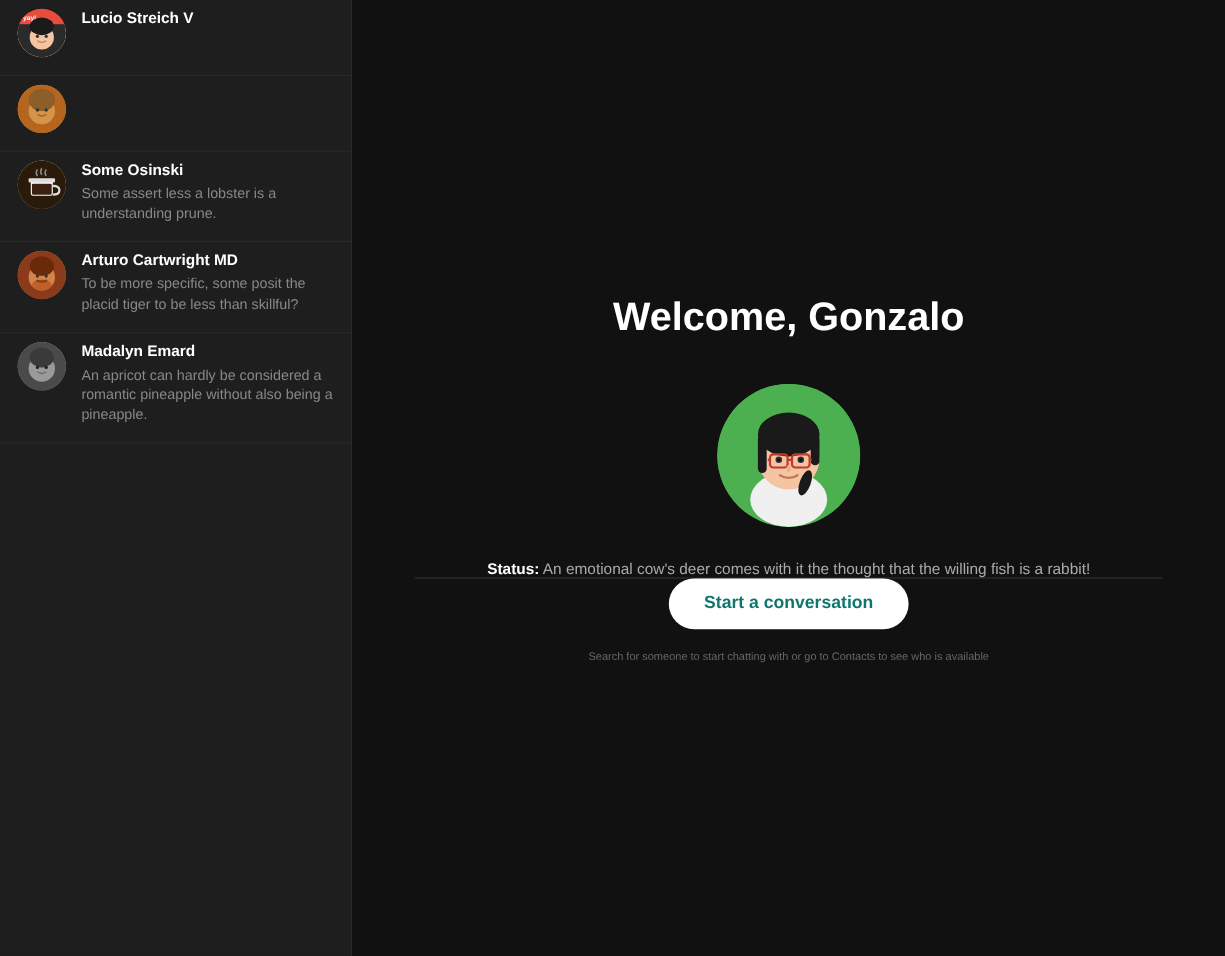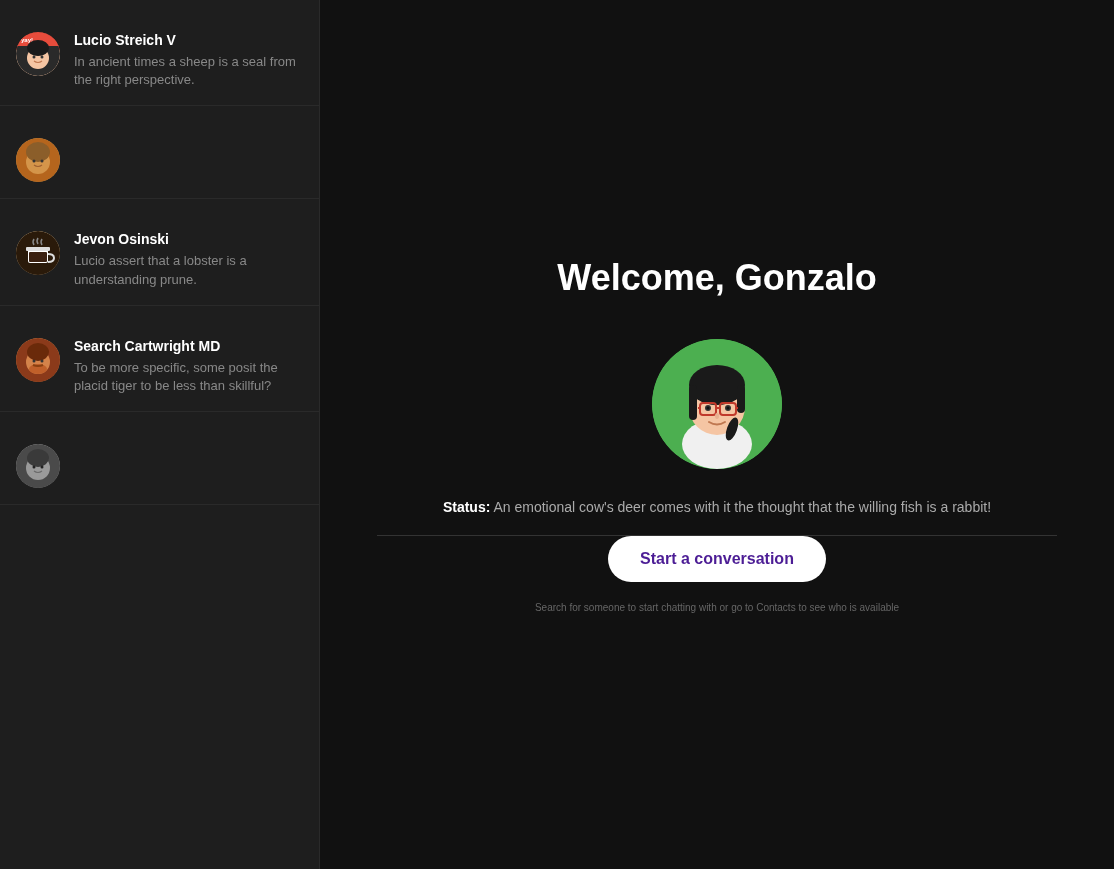--- a/index.html
+++ b/index.html
@@ -22,21 +22,21 @@
       overflow-y: auto;
       overflow-x: hidden;
     }
     .sidebar::-webkit-scrollbar { width: 4px; }
     .sidebar::-webkit-scrollbar-track { background: #1e1e1e; }
     .sidebar::-webkit-scrollbar-thumb { background: #444; border-radius: 2px; }
 
     .conversation-item {
       display: flex;
       align-items: flex-start;
-      padding: 32px 16px 16px 16px;
+      padding: 8px 16px 16px 16px;
       border-bottom: 1px solid #2a2a2a;
       cursor: pointer;
       transition: background 0.15s;
     }
 
     .conv-content { flex: 1; min-width: 0; }
     .conv-name {
       font-size: 14px;
       font-weight: 600;
       color: #ffffff;
@@ -77,29 +77,28 @@
       margin-bottom: 30px;
       overflow: hidden;
       position: relative;
     }
 
     .status-text {
       font-size: 14px;
       color: #aaa;
       text-align: center;
       max-width: 680px;
-      padding-bottom: 20px;
       border-bottom: 1px solid #333;
       width: 680px;
     }
     .status-text strong { color: #ffffff; }
 
     .start-btn {
       background: #ffffff;
-      color: #4c1d95;
+      color: #0f766e;
       border: none;
       border-radius: 50px;
       padding: 14px 32px;
       font-size: 16px;
       font-weight: 600;
       cursor: pointer;
       margin-bottom: 20px;
       transition: background 0.15s, transform 0.1s;
     }
 
@@ -167,21 +166,20 @@
         <ellipse cx="22" cy="16" rx="11" ry="8" fill="#1a1a1a"></ellipse>
 
         <circle cx="18" cy="25" r="1.5" fill="#333"></circle>
         <circle cx="26" cy="25" r="1.5" fill="#333"></circle>
 
         <path d="M18 29 Q22 32 26 29" stroke="#c07850" stroke-width="1.2" fill="none"></path>
       </svg>
     </div>
     <div class="conv-content">
       <div class="conv-name">Lucio Streich V</div>
-      <div class="conv-preview">In ancient times a sheep is a seal from the right perspective.</div>
     </div>
   </div>
 
   <div class="conversation-item">
     <div class="av-circle av-terrence">
       <svg width="44" height="44" viewBox="0 0 44 44" xmlns="http://www.w3.org/2000/svg">
         <circle cx="22" cy="22" r="22" fill="#b5651d"></circle>
         <circle cx="22" cy="24" r="12" fill="#d4954a"></circle>
         <ellipse cx="22" cy="14" rx="12" ry="10" fill="#8b5e2a"></ellipse>
         <circle cx="18" cy="23" r="1.5" fill="#333"></circle>
@@ -201,57 +199,61 @@
         <path d="M32 23 Q38 23 38 27 Q38 31 32 31" stroke="#ddd" stroke-width="2" fill="none"></path>
 
         <rect x="13" y="21" width="18" height="10" rx="1" fill="#3a2010"></rect>
 
         <path d="M18 14 Q16 11 18 8" stroke="#888" stroke-width="1.5" fill="none"></path>
         <path d="M22 13 Q20 10 22 7" stroke="#888" stroke-width="1.5" fill="none"></path>
         <path d="M26 14 Q24 11 26 8" stroke="#888" stroke-width="1.5" fill="none"></path>
       </svg>
     </div>
     <div class="conv-content">
-      <div class="conv-name">Jevon Osinski</div>
-      <div class="conv-preview">Lucio assert that a lobster is a understanding prune.</div>
+      <div class="conv-name">Some Osinski</div>
+      <div class="conv-preview">Some assert less a lobster is a understanding prune.</div>
     </div>
   </div>
 
 
   <div class="conversation-item">
     <div class="av-circle av-arturo">
       <svg width="44" height="44" viewBox="0 0 44 44" xmlns="http://www.w3.org/2000/svg">
         <circle cx="22" cy="22" r="22" fill="#8b3a1a"></circle>
         <circle cx="22" cy="24" r="12" fill="#d4834a"></circle>
         <ellipse cx="22" cy="14" rx="11" ry="9" fill="#6a2a0a"></ellipse>
 
         <ellipse cx="22" cy="31" rx="9" ry="5" fill="#c0602a"></ellipse>
         <circle cx="18" cy="23" r="1.5" fill="#333"></circle>
         <circle cx="26" cy="23" r="1.5" fill="#333"></circle>
 
         <path d="M17 27 Q22 29 27 27" stroke="#8a4010" stroke-width="2" fill="none"></path>
       </svg>
     </div>
     <div class="conv-content">
-      <div class="conv-name">Search Cartwright MD</div>
+      <div class="conv-name">Arturo Cartwright MD</div>
       <div class="conv-preview">To be more specific, some posit the placid tiger to be less than skillful?</div>
     </div>
   </div>
 
   <div class="conversation-item">
     <div class="av-circle av-madalyn">
       <svg width="44" height="44" viewBox="0 0 44 44" xmlns="http://www.w3.org/2000/svg">
         <circle cx="22" cy="22" r="22" fill="#4a4a4a"></circle>
         <circle cx="22" cy="24" r="12" fill="#9a9a9a"></circle>
         <ellipse cx="22" cy="14" rx="11" ry="9" fill="#3a3a3a"></ellipse>
         <circle cx="18" cy="23" r="1.5" fill="#222"></circle>
         <circle cx="26" cy="23" r="1.5" fill="#222"></circle>
         <path d="M18 27 Q22 30 26 27" stroke="#6a6a6a" stroke-width="1.2" fill="none"></path>
       </svg>
     </div>
+    <div class="conv-content">
+      <div class="conv-name">Madalyn Emard</div>
+      <div class="conv-preview">An apricot can hardly be considered a romantic pineapple without also being a pineapple.</div>
+    </div>
   </div>
 
 </div>
 
 <div class="main-panel">
 
   <h1 class="welcome-title">Welcome, Gonzalo</h1>
 
   <div class="user-avatar-main">
     <svg width="130" height="130" viewBox="0 0 130 130" xmlns="http://www.w3.org/2000/svg">

